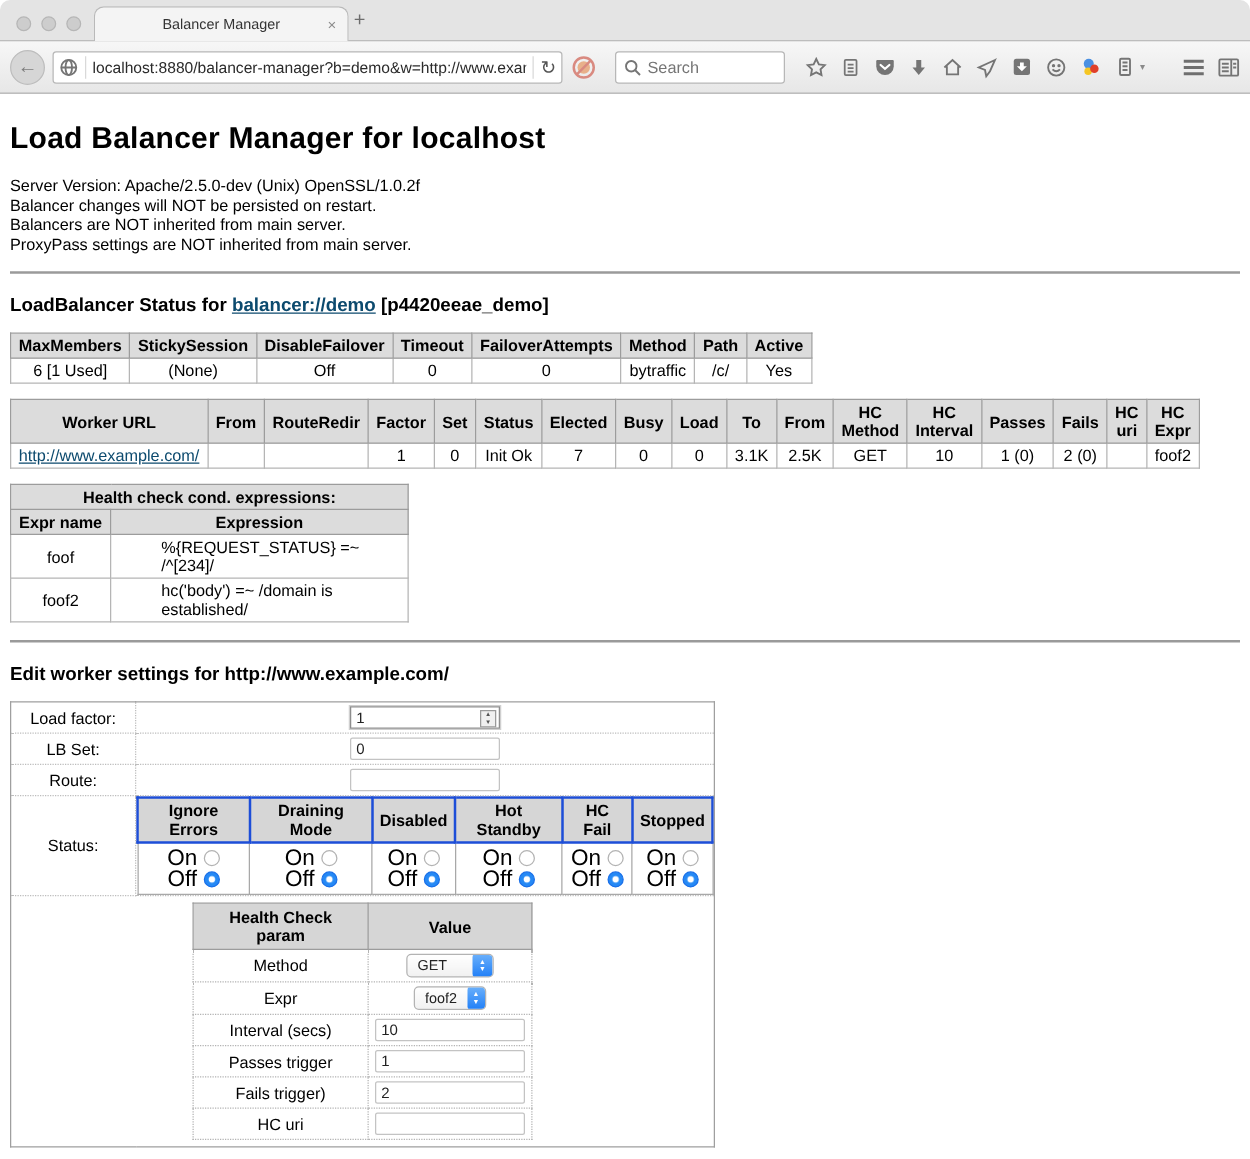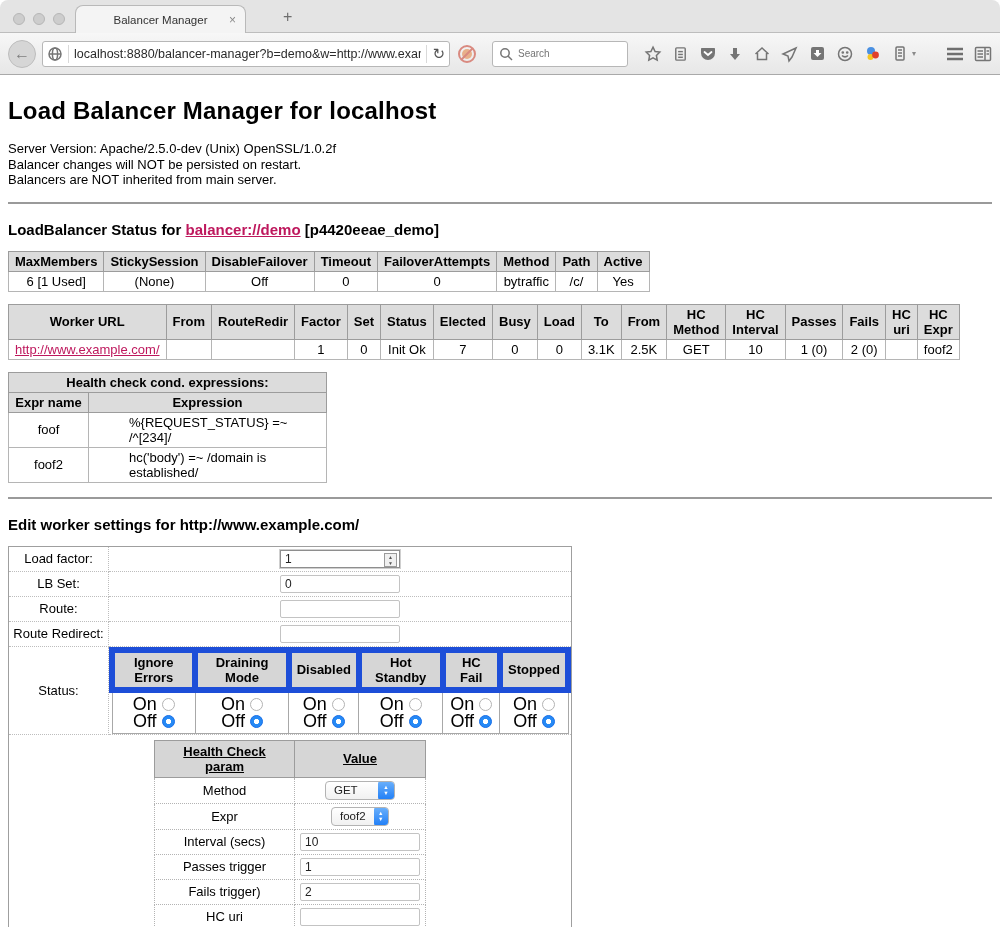--- a/index.html
+++ b/index.html
@@ -4,70 +4,70 @@
 <style>
   * { margin:0; padding:0; box-sizing:border-box; }
   html,body { background:#ffffff; }
   body { font-family:"Liberation Sans","DejaVu Sans",sans-serif; width:1000px; }
 
   
   .window { width:1000px; height:927px; border-radius:8px 8px 0 0; overflow:hidden; background:#fff; position:relative; }
   .tabstrip { height:33px; background:#e4e4e4; position:relative; border-bottom:1px solid #bdbdbd; }
   .traffic { position:absolute; top:13px; left:13px; display:flex; gap:8px; }
   .traffic span { width:12px; height:12px; border-radius:50%; background:#cdcdcd; border:1px solid #b6b6b6; }
-  .tab { position:absolute; left:75px; bottom:-1px; width:171px; height:28px; background:#f4f4f4; border:1px solid #b9b9b9; border-bottom:none; border-radius:8px 8px 0 0; display:flex; align-items:center; justify-content:center; font-size:11.5px; color:#333; }
+  .tab { position:absolute; left:75px; bottom:-1px; width:204px; height:28px; background:#f4f4f4; border:1px solid #b9b9b9; border-bottom:none; border-radius:8px 8px 0 0; display:flex; align-items:center; justify-content:center; font-size:11.5px; color:#333; }
   .tab .close { position:absolute; right:9px; top:7px; color:#8b8b8b; font-size:12px; cursor:default; }
   .newtab { position:absolute; left:283px; top:8px; color:#6d6d6d; font-size:16px; line-height:18px; }
   .navbar { height:42px; background:linear-gradient(#f7f7f7,#e7e7e7); border-bottom:1px solid #a9a9a9; display:flex; align-items:center; padding:0 8px; gap:6px; }
   .back-btn { width:28px; height:28px; border-radius:50%; background:#d6d6d6; border:1px solid #bdbdbd; color:#7e7e7e; font-size:16px; display:flex; align-items:center; justify-content:center; flex:0 0 auto; }
   .urlfield { width:408px; height:26px; background:#fff; border:1px solid #b7b7b7; border-radius:3px; display:flex; align-items:center; padding:0 4px; gap:5px; overflow:hidden; flex:0 0 auto; }
   .urlfield .divider { width:1px; height:18px; background:#d9d9d9; }
   .urltext { font-size:12.5px; color:#2b2b2b; white-space:nowrap; overflow:hidden; flex:1; }
   .icon { display:inline-flex; align-items:center; justify-content:center; flex:0 0 auto; }
   .blockicon { width:22px; height:22px; }
   .searchfield { width:136px; height:26px; background:#fff; border:1px solid #b7b7b7; border-radius:3px; display:flex; align-items:center; padding:0 6px; gap:5px; flex:0 0 auto; margin-left:8px; }
-  .searchfield input { border:none; outline:none; width:90px; font-size:10px; color:#c2410c; background:transparent; font-family:inherit; }
+  .searchfield input { border:none; outline:none; width:90px; font-size:13px; color:#c2410c; background:transparent; font-family:inherit; }
   .toolicons { display:flex; align-items:center; gap:10px; margin-left:10px; flex:1; justify-content:flex-end; }
   .caret { font-size:8px; color:#8a8a8a; margin-left:-6px; }
   .gap-lg { width:10px; }
 
   
   .page { padding:0 8px; color:#000; }
   h1.pagetitle { font-size:24px; font-weight:bold; letter-spacing:0.2px; padding-top:22px; margin-bottom:16px; }
   .infoline { font-size:13px; line-height:15.5px; }
   hr.rule { border:none; border-top:2px solid #9a9a9a; margin:14px 0; }
   h3.sec { font-size:15px; font-weight:bold; margin:17px 0 13px 0; }
-  a.plink { color:#be185d; text-decoration:underline; }
+  a.plink { color:#0c4a6e; text-decoration:underline; }
 
   table.data { border-collapse:collapse; font-size:13px; margin-bottom:12px; }
   table.data th { background:#dcdcdc; font-weight:bold; border:1px solid #9c9c9c; padding:2px 6px; text-align:center; }
   table.data td { border:1px solid #b5b5b5; padding:2px 6px; text-align:center; }
   table.data td.left { text-align:left; }
   .expr-tbl td.left { text-align:left;padding-left:40px; }
 
   
   table.form-tbl { border-collapse:collapse; width:564px; font-size:13px; border:1px solid #9f9f9f; }
   table.form-tbl > tbody > tr > td { border:1px dotted #bdbdbd; padding:3px 4px; text-align:center; vertical-align:middle; }
   td.flabel { width:100px; font-size:13px; }
   .frow { height:25px; }
 
   input.txt { width:120px; height:18px; border:1px solid #c3c3c3; border-radius:2px; font-size:12px; padding:1px 4px; font-family:inherit; color:#222; }
   .numwrap { position:relative; display:inline-block; }
   input.num { border:1px solid #8e8e8e; box-shadow:0 0 0 1px #cfcfcf; border-radius:0; padding-right:18px; }
   .spinner { position:absolute; right:3px; top:3px; width:13px; height:14px; border:1px solid #9a9a9a; background:#f0f0f0; font-size:5px; line-height:6px; color:#555; display:flex; flex-direction:column; align-items:center; justify-content:center; }
 
   table.sub { border-collapse:collapse; width:100%; font-size:13px; }
-  table.sub th { background:#d6d6d6; font-weight:bold; border:6px solid #1d4ed8; padding:2px 5px; text-align:center; }
+  table.sub th { background:#d6d6d6; font-weight:bold; border:2px solid #1d4ed8; padding:2px 5px; text-align:center; }
   table.sub td { border:1px solid #a8a8a8; padding:3px 4px; text-align:center; }
   .radioline { display:flex; align-items:center; justify-content:center; gap:5px; line-height:17px; font-size:18px; }
   .radio { width:13px; height:13px; border-radius:50%; background:#fff; border:1px solid #b3b3b3; display:inline-block; }
   .radio.checked { border:1px solid #1a6fe8; background:radial-gradient(circle at 50% 50%, #ffffff 0 2.4px, #2589f5 2.9px 100%); }
 
   table.hc { border-collapse:collapse; font-size:13px; margin:2px auto; }
-  table.hc th { background:#d6d6d6; font-weight:bold; border:1px solid #9c9c9c; padding:3px 10px; text-align:center;text-decoration:underline; }
+  table.hc th { background:#d6d6d6; font-weight:bold; border:1px solid #9c9c9c; padding:3px 10px; text-align:center; }
   table.hc td { border:1px dotted #b3b3b3; padding:3px 5px; text-align:center; height:22px; }
   table.hc td.val { width:128px; text-align:left; }
   table.hc td.lbl { width:140px; }
   table.hc td.val.ctr { text-align:center; }
 
   .select { display:inline-flex; align-items:center; height:19px; border:1px solid #b3b3b3; border-radius:4px; background:linear-gradient(#ffffff,#f1f1f1); font-size:11.5px; color:#222; overflow:hidden; }
   .sel-label { padding:0 8px; }
   .sel-stepper { width:16px; height:19px; background:linear-gradient(#6cb1fb,#1f7ef7); color:#fff; display:flex; flex-direction:column; align-items:center; justify-content:center; font-size:5.5px; line-height:6px; border-radius:3px; }
   .sel-get { width:70px; justify-content:space-between; }
   .sel-expr { width:58px; justify-content:space-between; }
@@ -218,20 +218,21 @@
   </div>
 
   <div class="page">
 
     <h1 class="pagetitle">Load Balancer Manager for localhost</h1>
 
     <div>
       <div class="infoline">Server Version: Apache/2.5.0-dev (Unix) OpenSSL/1.0.2f</div>
       <div class="infoline">Balancer changes will NOT be persisted on restart.</div>
       <div class="infoline">Balancers are NOT inherited from main server.</div>
+      <div class="infoline">ProxyPass settings are NOT inherited from main server.</div>
     </div>
 
     <hr class="rule">
 
     <h3 class="sec"><span>LoadBalancer Status for </span><a href="#" class="plink">balancer://demo</a><span> [p4420eeae_demo]</span></h3>
 
     <table class="data">
       <tbody>
           <tr>
         <th>MaxMembers</th>
@@ -338,24 +339,20 @@
         </td>
       </tr>
       <tr class="frow">
         <td class="flabel">LB Set:</td>
         <td><input class="txt" type="text" value="0" style=""></td>
       </tr>
       <tr class="frow">
         <td class="flabel">Route:</td>
         <td><input class="txt" type="text" value="" style=""></td>
       </tr>
-      <tr class="frow">
-        <td class="flabel">Route Redirect:</td>
-        <td><input class="txt" type="text" value="" style=""></td>
-      </tr>
       <tr>
         <td class="flabel">Status:</td>
         <td style="padding:0;">
           <table class="sub">
             <tbody>
                   <tr>
               <th>Ignore Errors</th>
               <th>Draining Mode</th>
               <th>Disabled</th>
               <th>Hot Standby</th>

